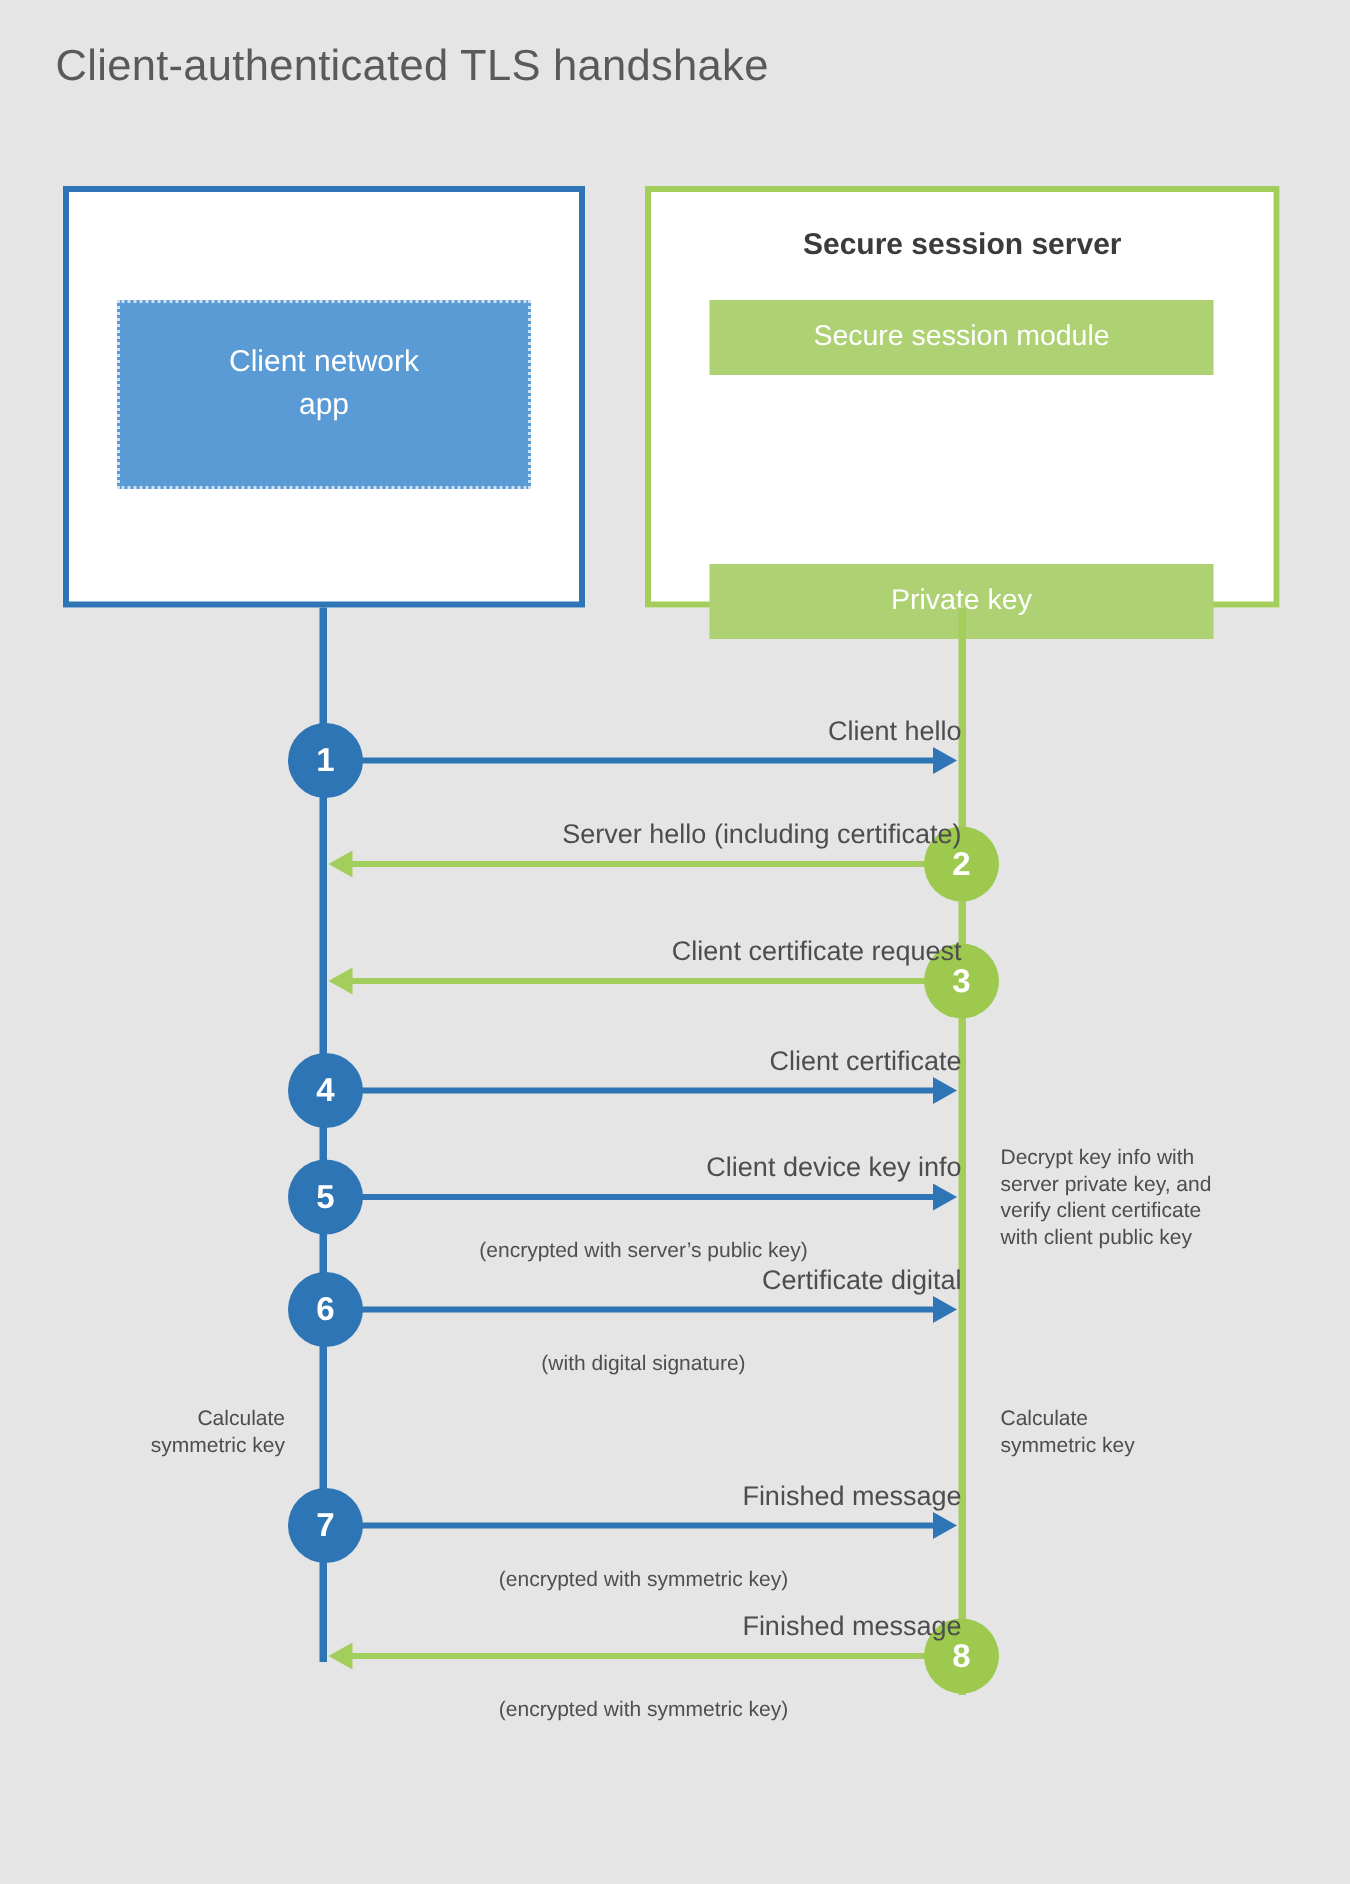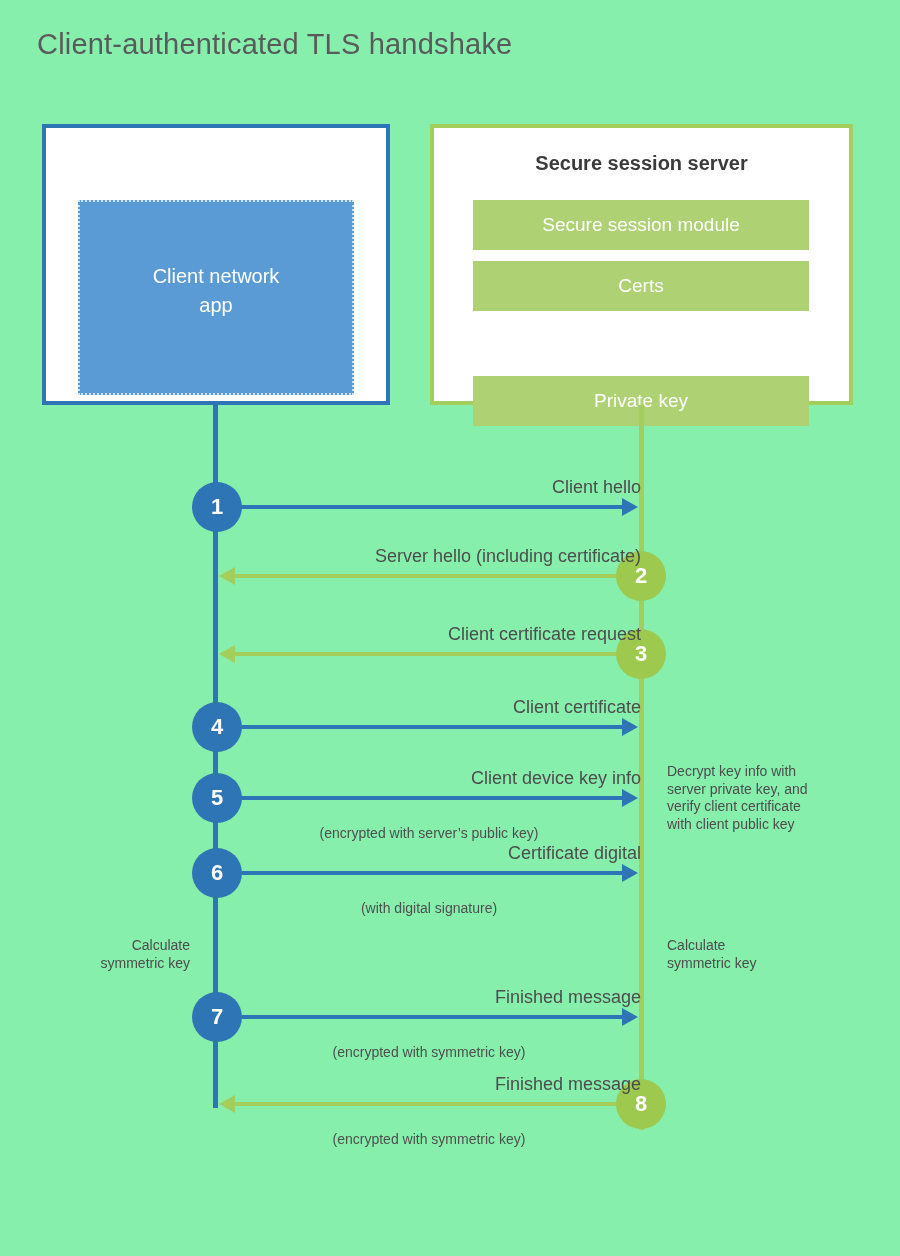--- a/index.html
+++ b/index.html
@@ -1,33 +1,33 @@
 <!DOCTYPE html>
 <html style="--blue: #2e75b6; --blue-light: #5b9bd5; --green: #a4ce5c; --green-fill: #aed173; --green-circle: #9dc94f;"><head>
 <meta charset="utf-8">
 <style>
   html,body{margin:0;padding:0;background:#ffffff;}
   body{font-family:"Liberation Sans","DejaVu Sans",sans-serif;}
-  #canvas{position:relative;width:900px;height:1256px;background:#86efac;overflow:hidden;}
+  #canvas{position:relative;width:900px;height:1256px;background:#e5e5e5;overflow:hidden;}
 
   .page-title{
     position:absolute;left:37px;top:28px;
     font-size:29px;font-weight:400;color:#595a5c;letter-spacing:.2px;
   }
 
   
   .actor-box{position:absolute;top:124px;height:281px;background:#fff;box-sizing:border-box;}
   .client-box{left:42px;width:348px;border:4px solid var(--blue);}
   .server-box{left:430px;width:423px;border:4px solid var(--green);}
   .actor-title{
     position:absolute;left:0;right:0;top:24px;text-align:center;
     font-size:20px;font-weight:700;color:#3b3b3b;
   }
   .client-module{
-    position:absolute;left:32px;top:72px;width:276px;height:195px;
+    position:absolute;left:32px;top:72px;width:276px;height:126px;
     background:var(--blue-light);border:2px dotted #cfe2f4;box-sizing:border-box;
     display:flex;align-items:center;justify-content:center;text-align:center;
     color:#ffffff;font-size:20px;line-height:29px;white-space:pre-line;
     padding-bottom:14px;
   }
   .server-module{
     position:absolute;left:39px;width:336px;height:50px;
     background:var(--green-fill);
     display:flex;align-items:center;justify-content:center;
     color:#ffffff;font-size:19px;
@@ -81,21 +81,20 @@
   <div class="page-title">Client-authenticated TLS handshake</div>
 
   <div class="actor-box client-box">
     <div class="client-module">Client network
 app</div>
   </div>
 
   <div class="actor-box server-box">
     <div class="actor-title">Secure session server</div>
     <div class="server-module m0">Secure session module</div>
-    <div class="server-module m1">Certs</div>
     <div class="server-module m2">Private key</div>
   </div>
 
   <div class="lifeline blue"></div>
   <div class="lifeline green"></div>
 
   <div id="messages">
       <div class="msg right" style="top: 507px;">
     <div class="arrow-line"></div>
     <div class="arrow-head"></div>

